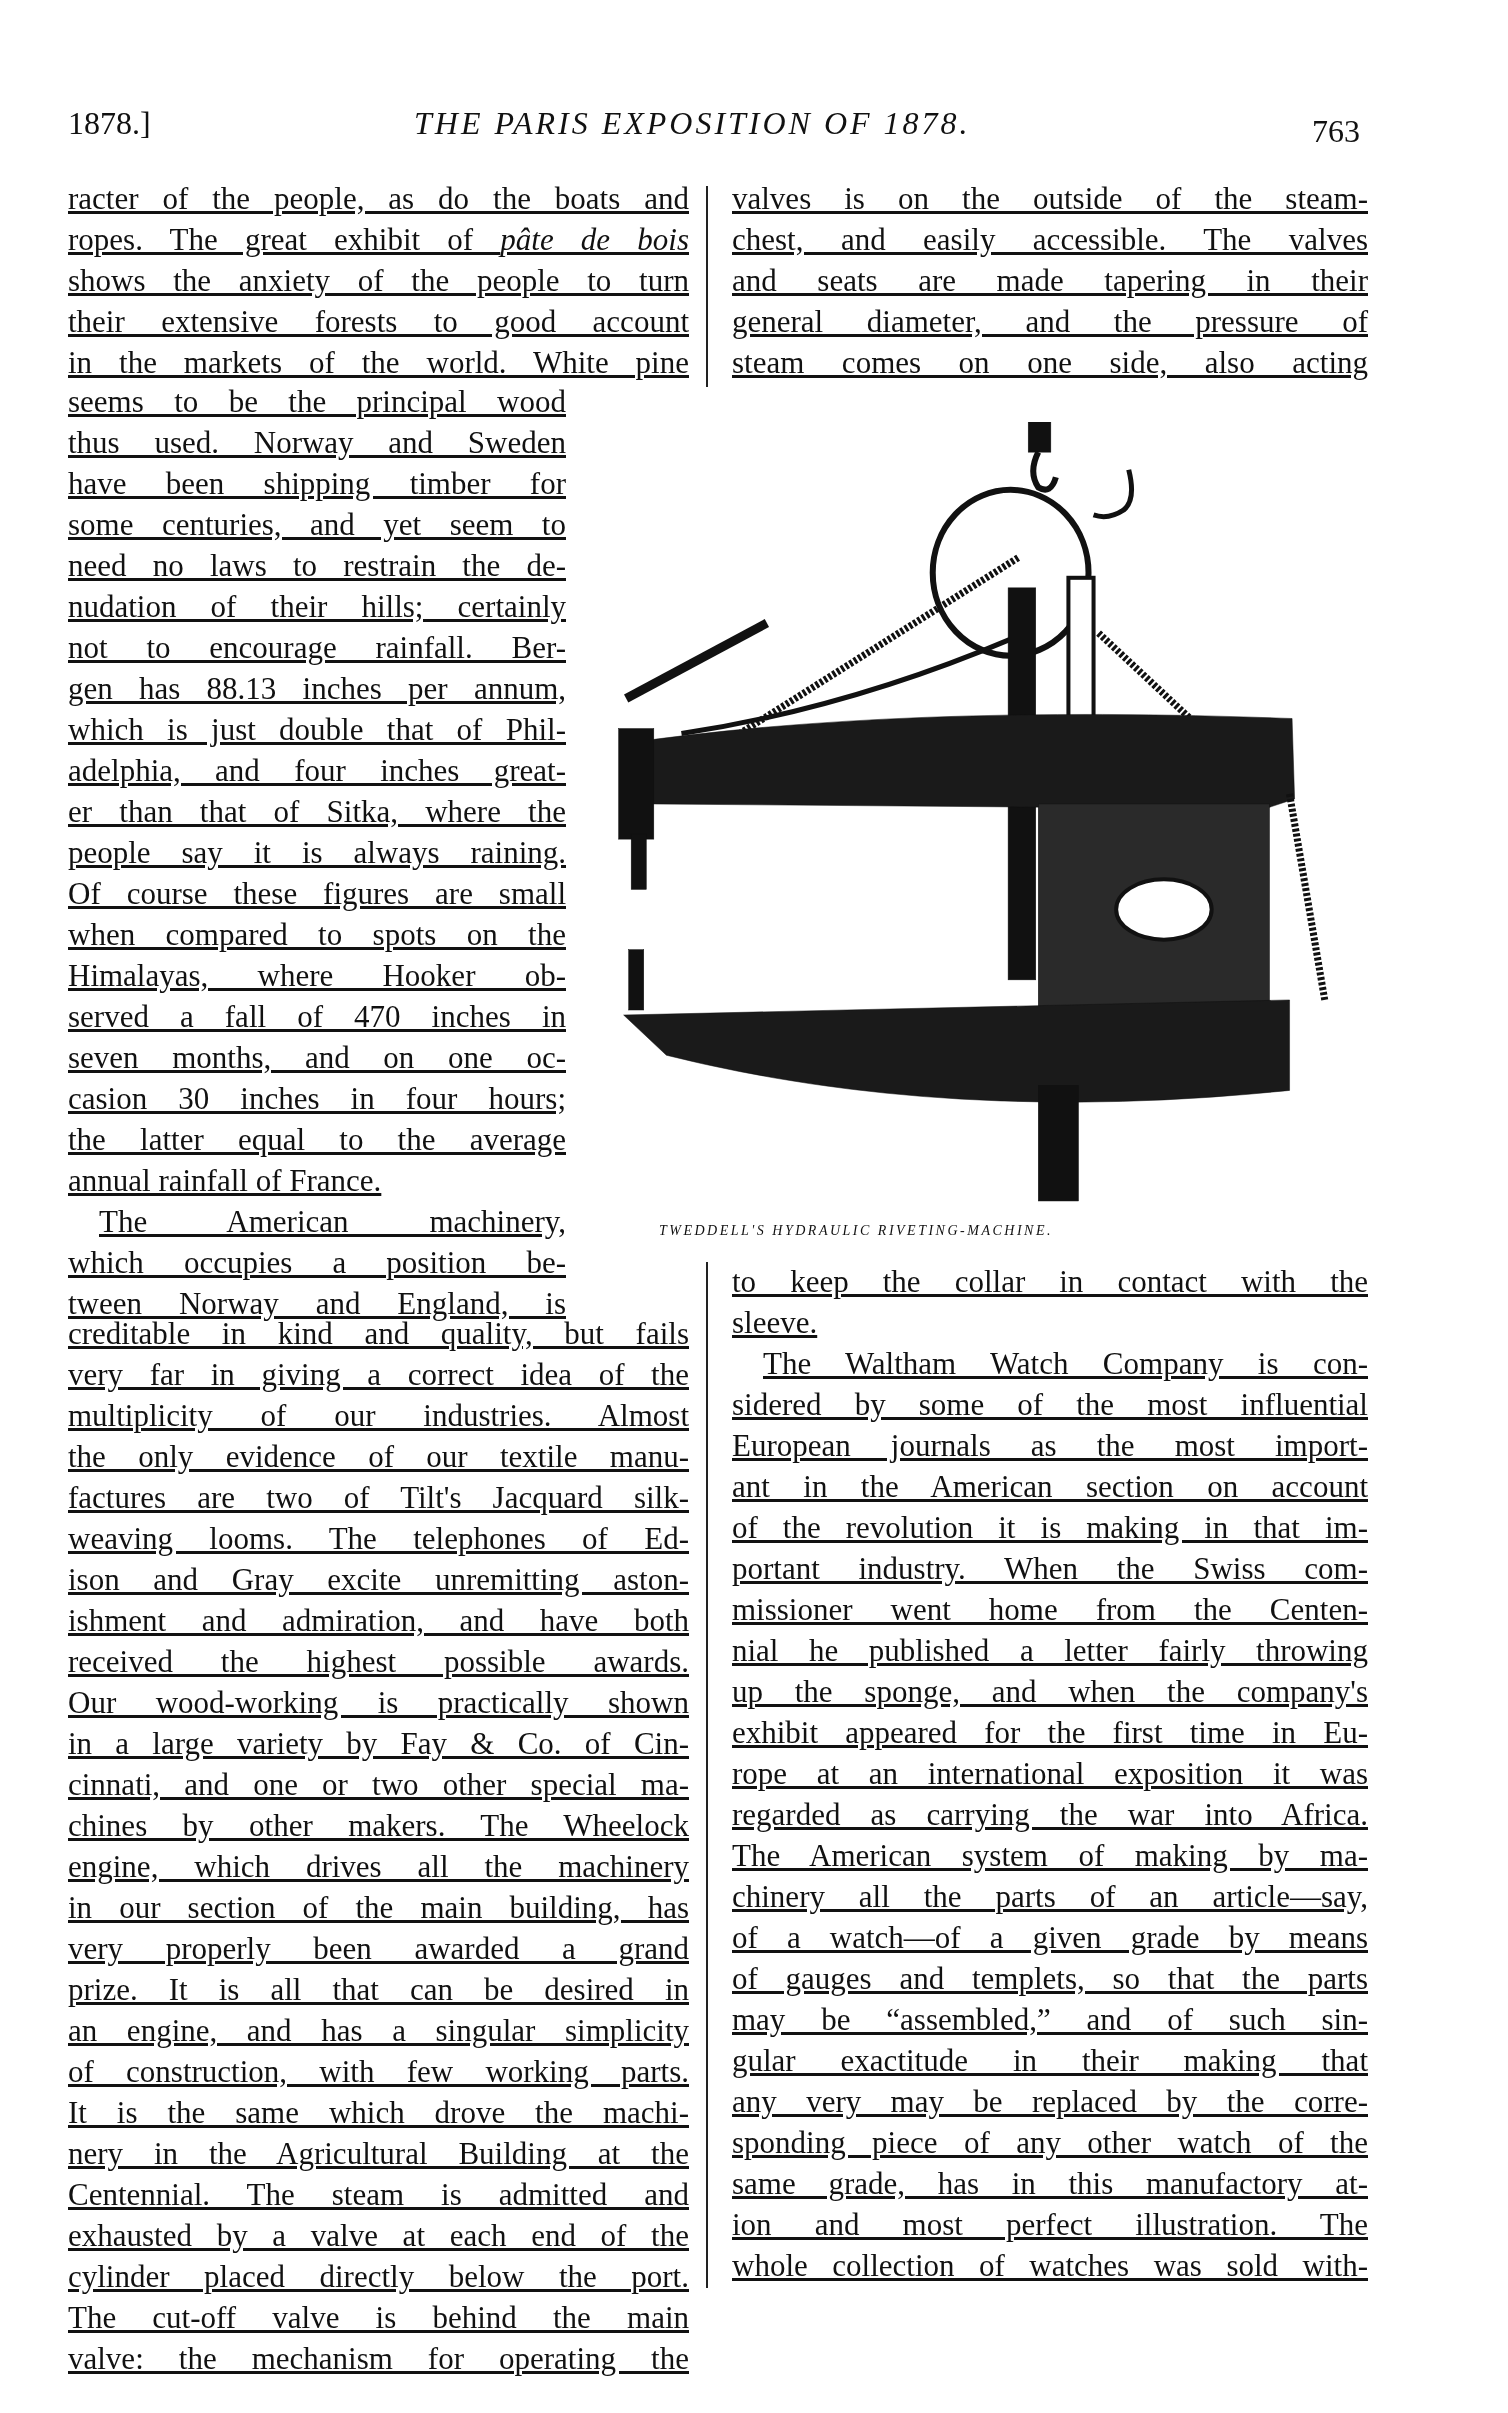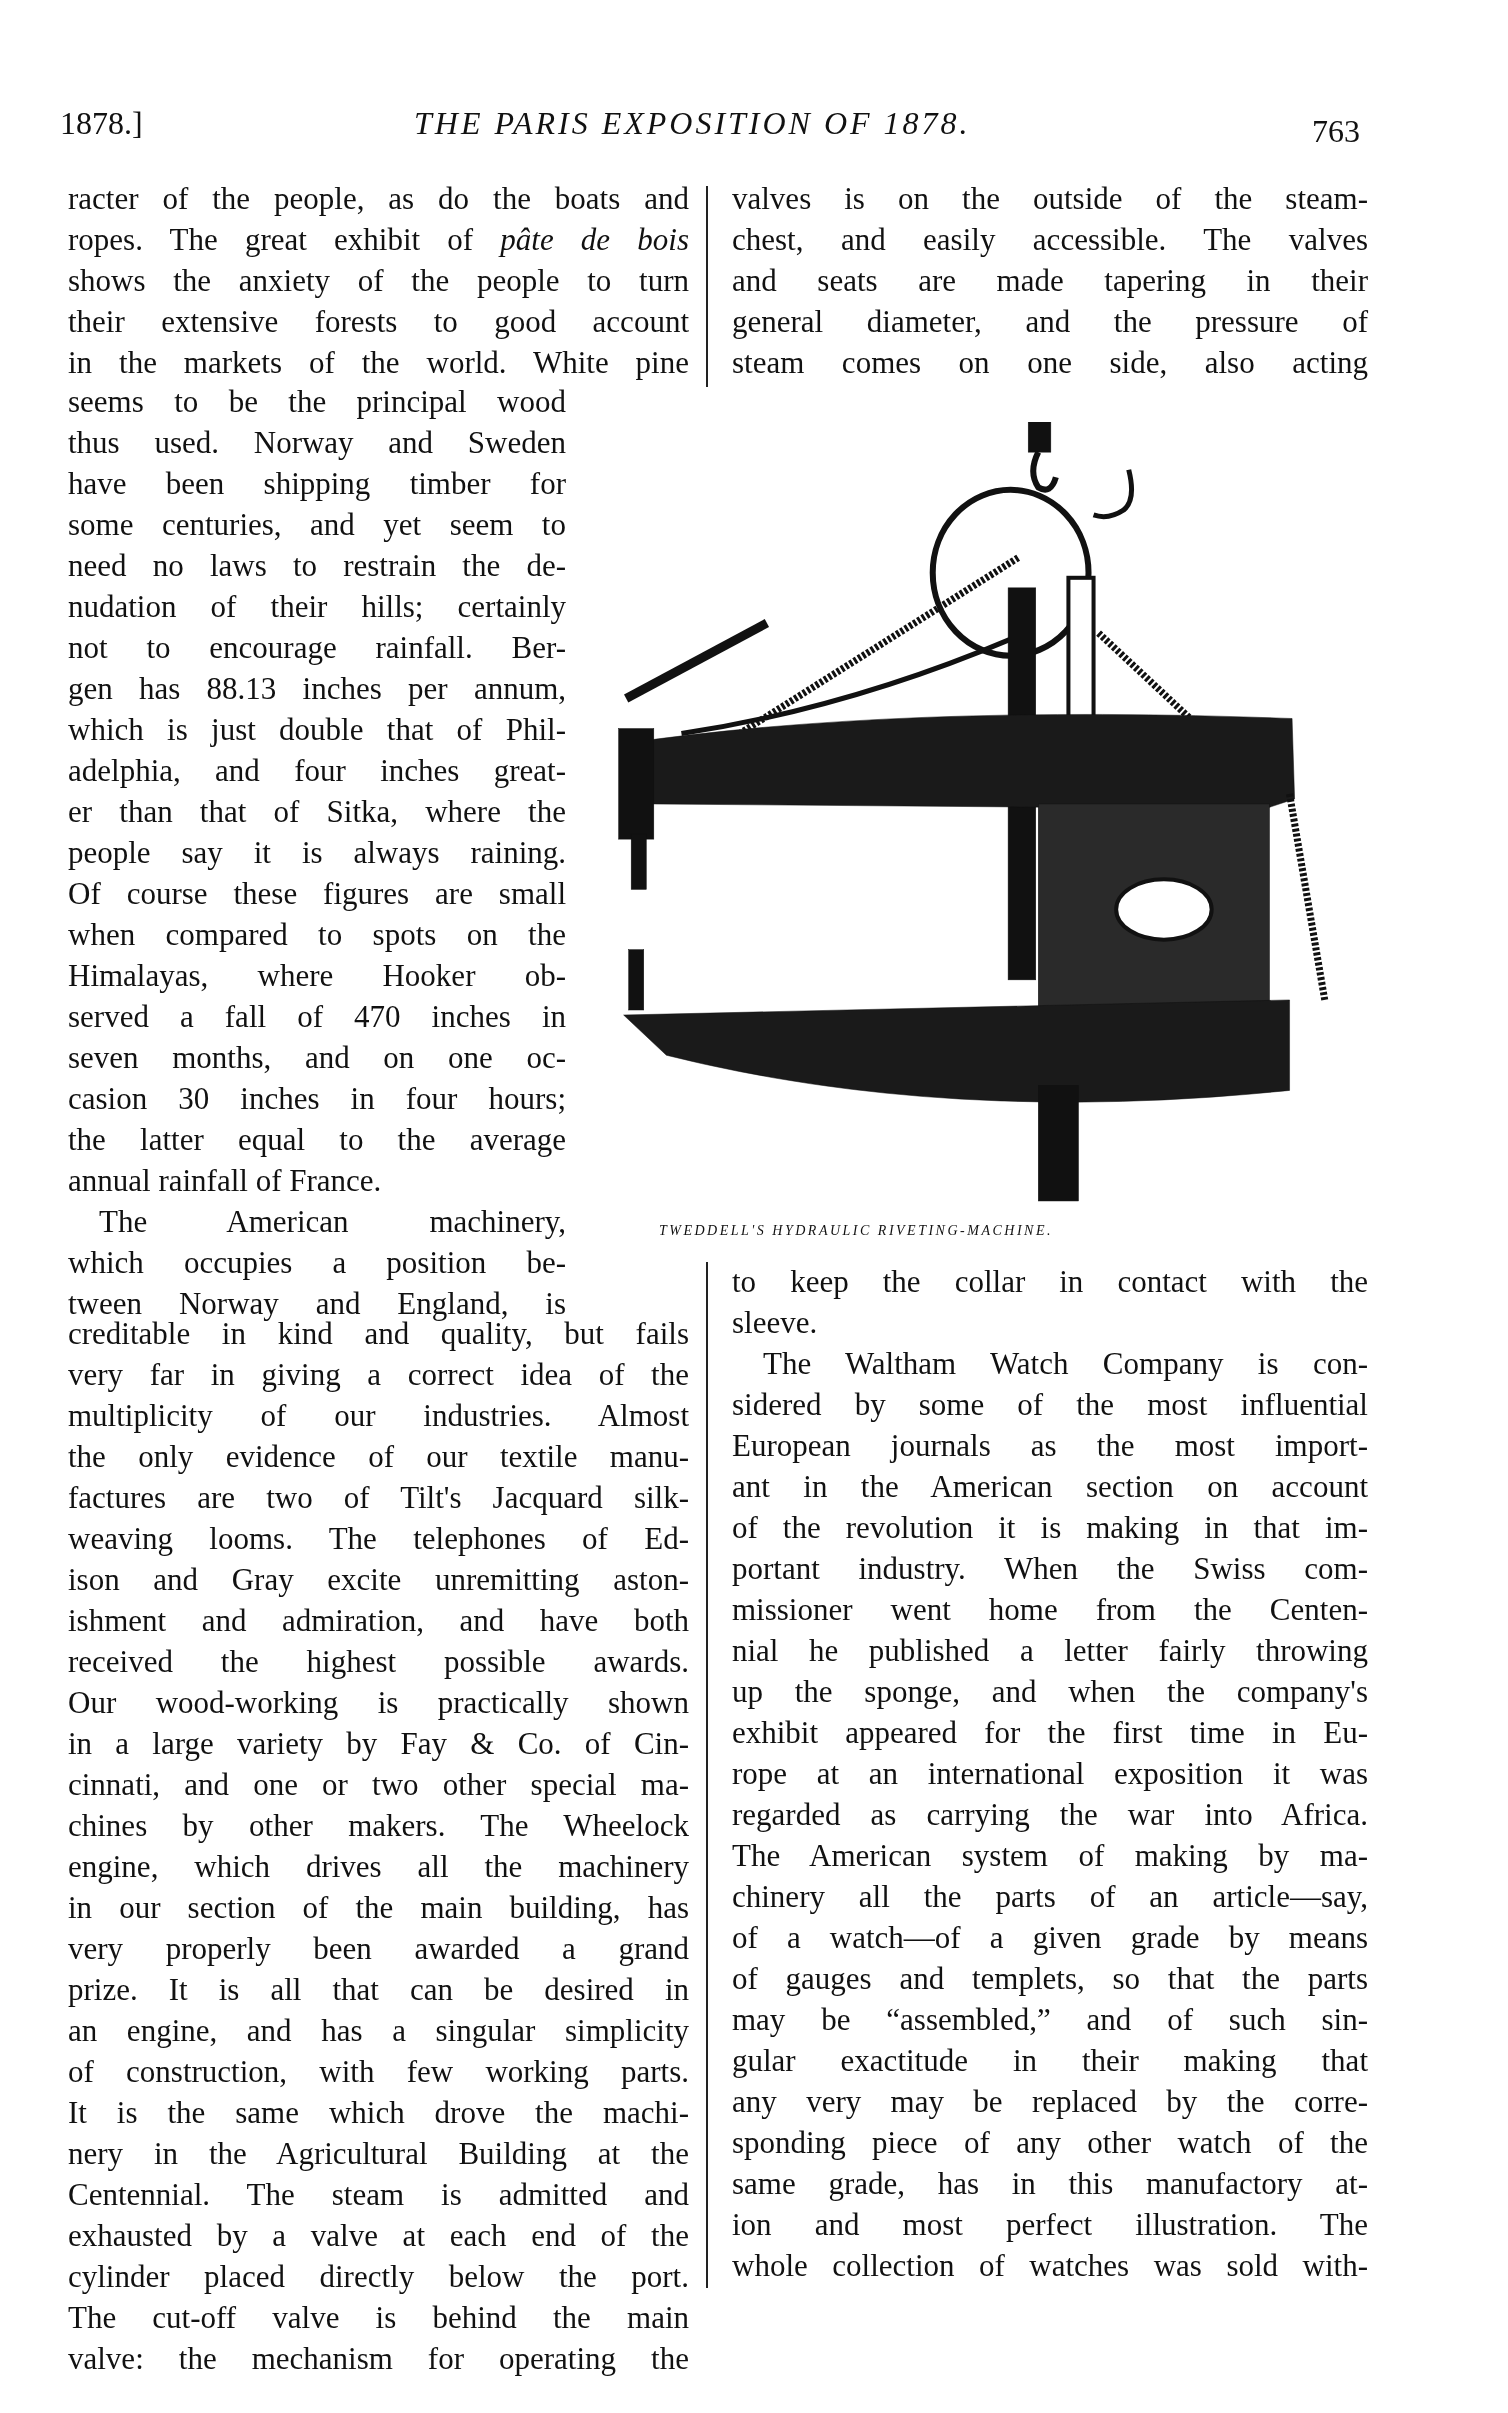--- a/index.html
+++ b/index.html
@@ -1,22 +1,22 @@
 <!DOCTYPE html>
 <html style="font-size:8px"><head>
 <meta charset="utf-8">
 <style>
   html,body{margin:0;padding:0;background:#fff;}
   body{width:1508px;height:2413px;position:relative;overflow:hidden;color:#111;
     font-family:"Liberation Serif","DejaVu Serif",serif;}
   .hdr{position:absolute;top:103px;font-size:32px;line-height:40px;}
-  .hdr-left{left:60px;}
+  .hdr-left{left:68px;}
   .hdr-title{left:414px;font-style:italic;letter-spacing:3px;}
   .hdr-page{left:1312px;top:111px;}
-  .col{position:absolute;font-size:31px;line-height:41px;}
+  .col{position:absolute;font-size:31px;line-height:41px;text-decoration:underline;}
   .col .ln{display:block;white-space:nowrap;text-align:justify;text-align-last:justify;height:41px;}
   .col .ln.last{text-align-last:left;}
   .col .ln.ind{padding-left:31px;}
   .left-top{left:68px;top:178px;width:621px;}
   .left-wrap{left:68px;width:498px;}
   .left-bottom{left:68px;width:621px;}
   .right-top{left:732px;top:178px;width:636px;}
   .right-bottom{left:732px;top:1261px;width:636px;}
   .rule{position:absolute;left:706px;width:1.5px;background:#222;}
   .figure{position:absolute;left:596px;top:422px;width:877px;height:784px;}

